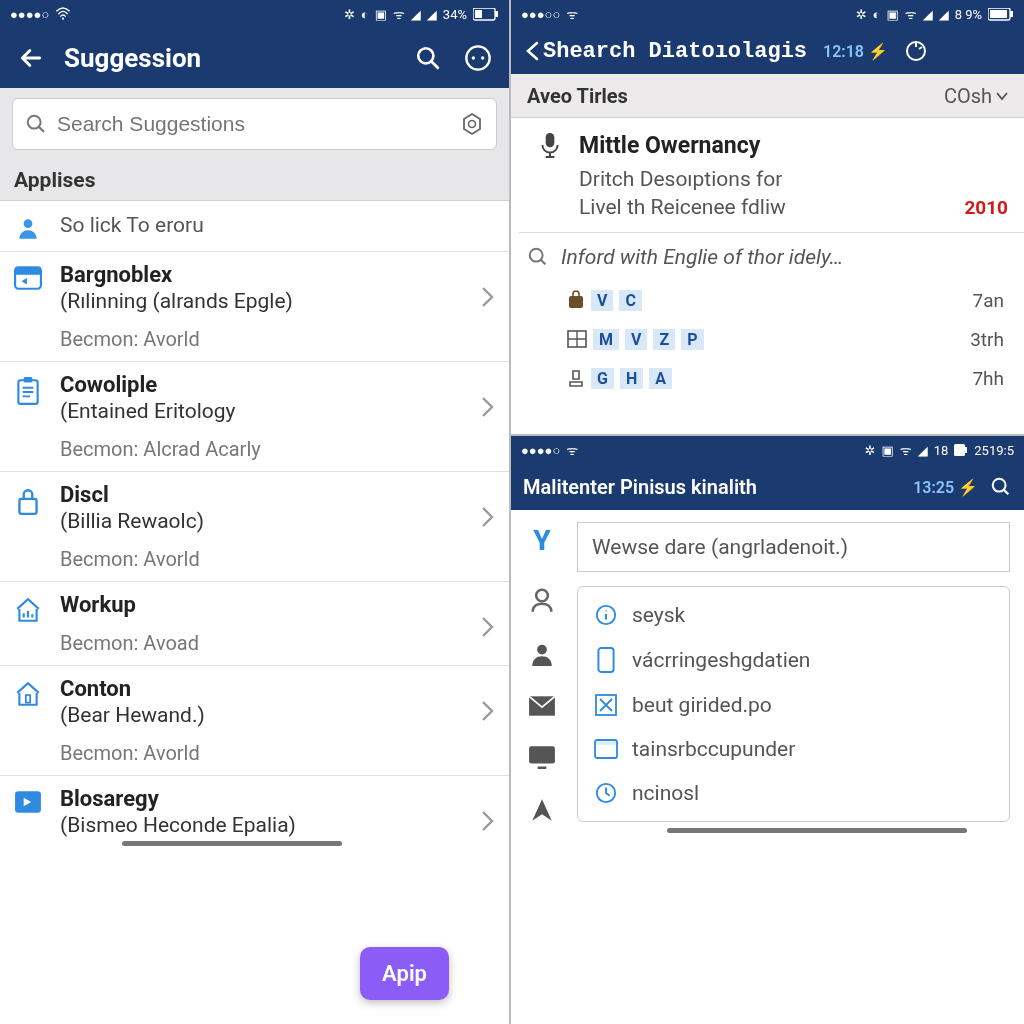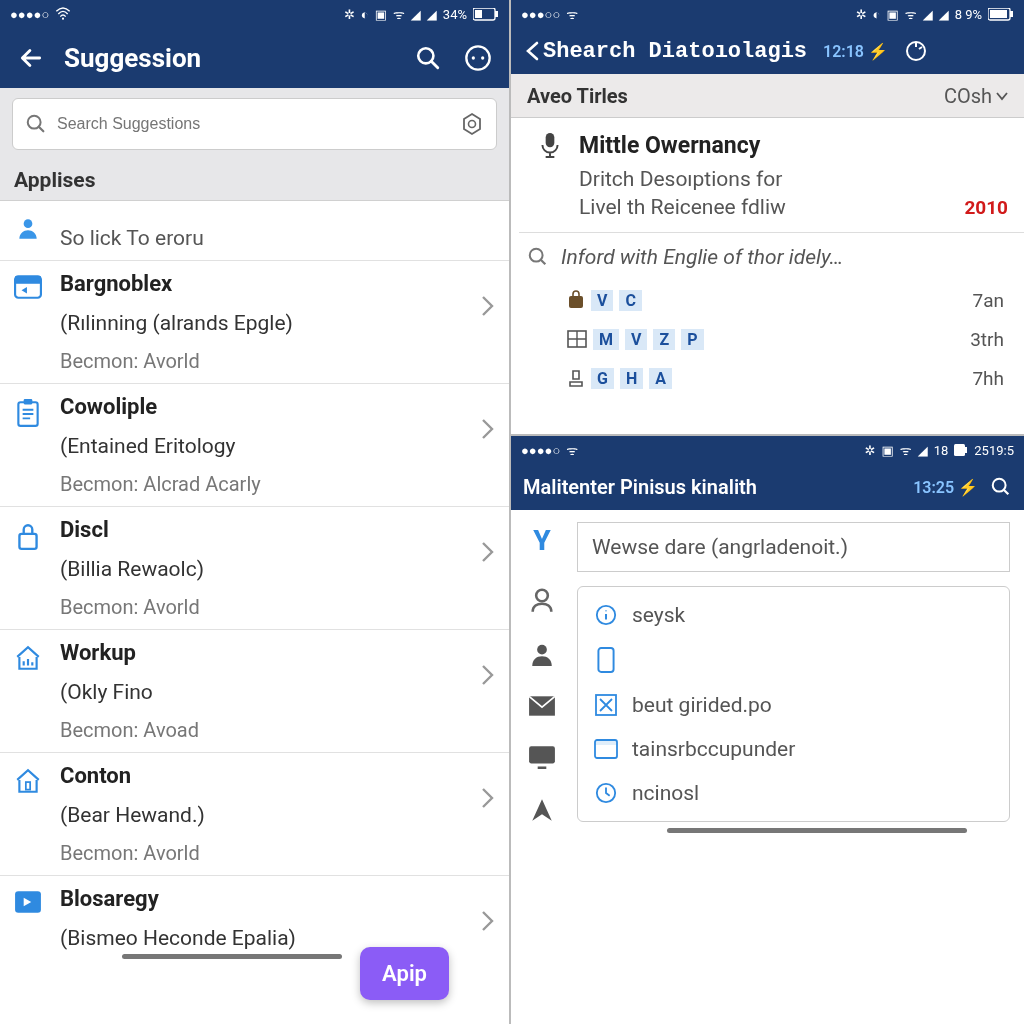--- a/index.html
+++ b/index.html
@@ -12,30 +12,30 @@
   .status-bar { background: #1b3b70; color: #fff; height: 28px; display: flex; align-items: center; justify-content: space-between; padding: 0 10px; font-size: 13px; }
   .status-left, .status-right { display: flex; align-items: center; gap: 6px; }
   
   .app-bar { background: #1b3b70; color: #fff; height: 60px; display: flex; align-items: center; padding: 0 14px; gap: 16px; }
   .app-bar .title { font-size: 26px; font-weight: 700; flex: 1; }
   .app-bar .title-sm { font-size: 22px; font-weight: 600; flex: 1; }
   .app-bar .icon-btn { width: 34px; height: 34px; display: flex; align-items: center; justify-content: center; }
   
   .search-wrap { background: #e7e7e9; padding: 10px 12px; }
   .search-box { background: #fff; border: 1px solid #ccc; border-radius: 6px; height: 52px; display: flex; align-items: center; padding: 0 12px; gap: 10px; }
-  .search-box input { border: none; outline: none; font-size: 16px; color: #4c1d95; flex: 1; background: transparent; }
+  .search-box input { border: none; outline: none; font-size: 21px; color: #4c1d95; flex: 1; background: transparent; }
   
   .section-hd { background: #e7e7e9; padding: 8px 14px; font-size: 21px; font-weight: 700; color: #333; border-bottom: 1px solid #d0d0d0; }
   
   .list { flex: 1; overflow: hidden; }
   .row { display: flex; align-items: flex-start; padding: 10px 14px 10px 10px; border-bottom: 1px solid #e1e1e1; gap: 14px; }
   .row .ic { width: 36px; display: flex; justify-content: center; padding-top: 4px; }
   .row .body { flex: 1; }
   .row .body .t1 { font-size: 22px; font-weight: 700; color: #222; }
-  .row .body .t2 { font-size: 21px; color: #333; margin-top: 15px; }
+  .row .body .t2 { font-size: 21px; color: #333; margin-top: 2px; }
   .row .body .t3 { font-size: 20px; color: #777; margin-top: 14px; }
   .row .chev { color: #888; padding-top: 24px; }
   .row.simple .body .t2 { font-weight: 400; color: #555; }
   
   .fab { position: absolute; right: 60px; bottom: 24px; background: #8b5cf6; color: #fff; font-size: 22px; font-weight: 600; padding: 14px 22px; border-radius: 10px; box-shadow: 0 3px 8px rgba(0,0,0,.25); }
   
   .subhead { background: #eceaea; height: 44px; display: flex; align-items: center; justify-content: space-between; padding: 0 16px; font-size: 20px; font-weight: 700; color: #333; border-bottom: 1px solid #ccc; }
   .subhead .drp { font-weight: 400; color: #555; display: flex; align-items: center; gap: 4px; }
   .card { background: #fff; padding: 14px 16px 10px 16px; border-bottom: 1px solid #ddd; margin-left: 8px; }
   .card .crow { display: flex; gap: 14px; }
@@ -215,21 +215,20 @@
       <div class="row">
         <div class="ic">
             <svg width="28" height="28" viewBox="0 0 26 26">
               <path d="M3 12L13 3l10 9" stroke="#2f8ae0" stroke-width="2" fill="none"></path>
               <path d="M5 12v11h16V12" stroke="#2f8ae0" stroke-width="2" fill="none"></path>
               <path d="M9 20v-4M13 20v-6M17 20v-3" stroke="#2f8ae0" stroke-width="2"></path>
             </svg>
           </div>
         <div class="body">
           <div class="t1">Workup</div>
-          <div class="t2">(Okly Fino</div>
           <div class="t3">Becmon: Avoad</div>
         </div>
         <div class="chev">
             <svg width="14" height="22">
               <path d="M2 2l9 9-9 9" stroke="#999" stroke-width="2.4" fill="none"></path>
             </svg>
           </div>
       </div>
 
       <div class="row">
@@ -476,20 +475,21 @@
                   </svg>
                 </span>
                 <span>seysk</span>
               </div>
             <div class="opt">
                 <span class="oi">
                   <svg width="18" height="26" viewBox="0 0 16 24">
                     <rect x="1" y="1" width="14" height="22" rx="2.5" stroke="#2f8ae0" stroke-width="1.8" fill="none"></rect>
                   </svg>
                 </span>
+                <span>vácrringeshgdatien</span>
               </div>
             <div class="opt">
                 <span class="oi">
                   <svg width="22" height="22" viewBox="0 0 22 22">
                     <rect x="1" y="1" width="20" height="20" stroke="#2f8ae0" stroke-width="1.8" fill="none"></rect>
                     <path d="M5 5l12 12M17 5L5 17" stroke="#2f8ae0" stroke-width="1.8"></path>
                   </svg>
                 </span>
                 <span>beut girided.po</span>
               </div>

